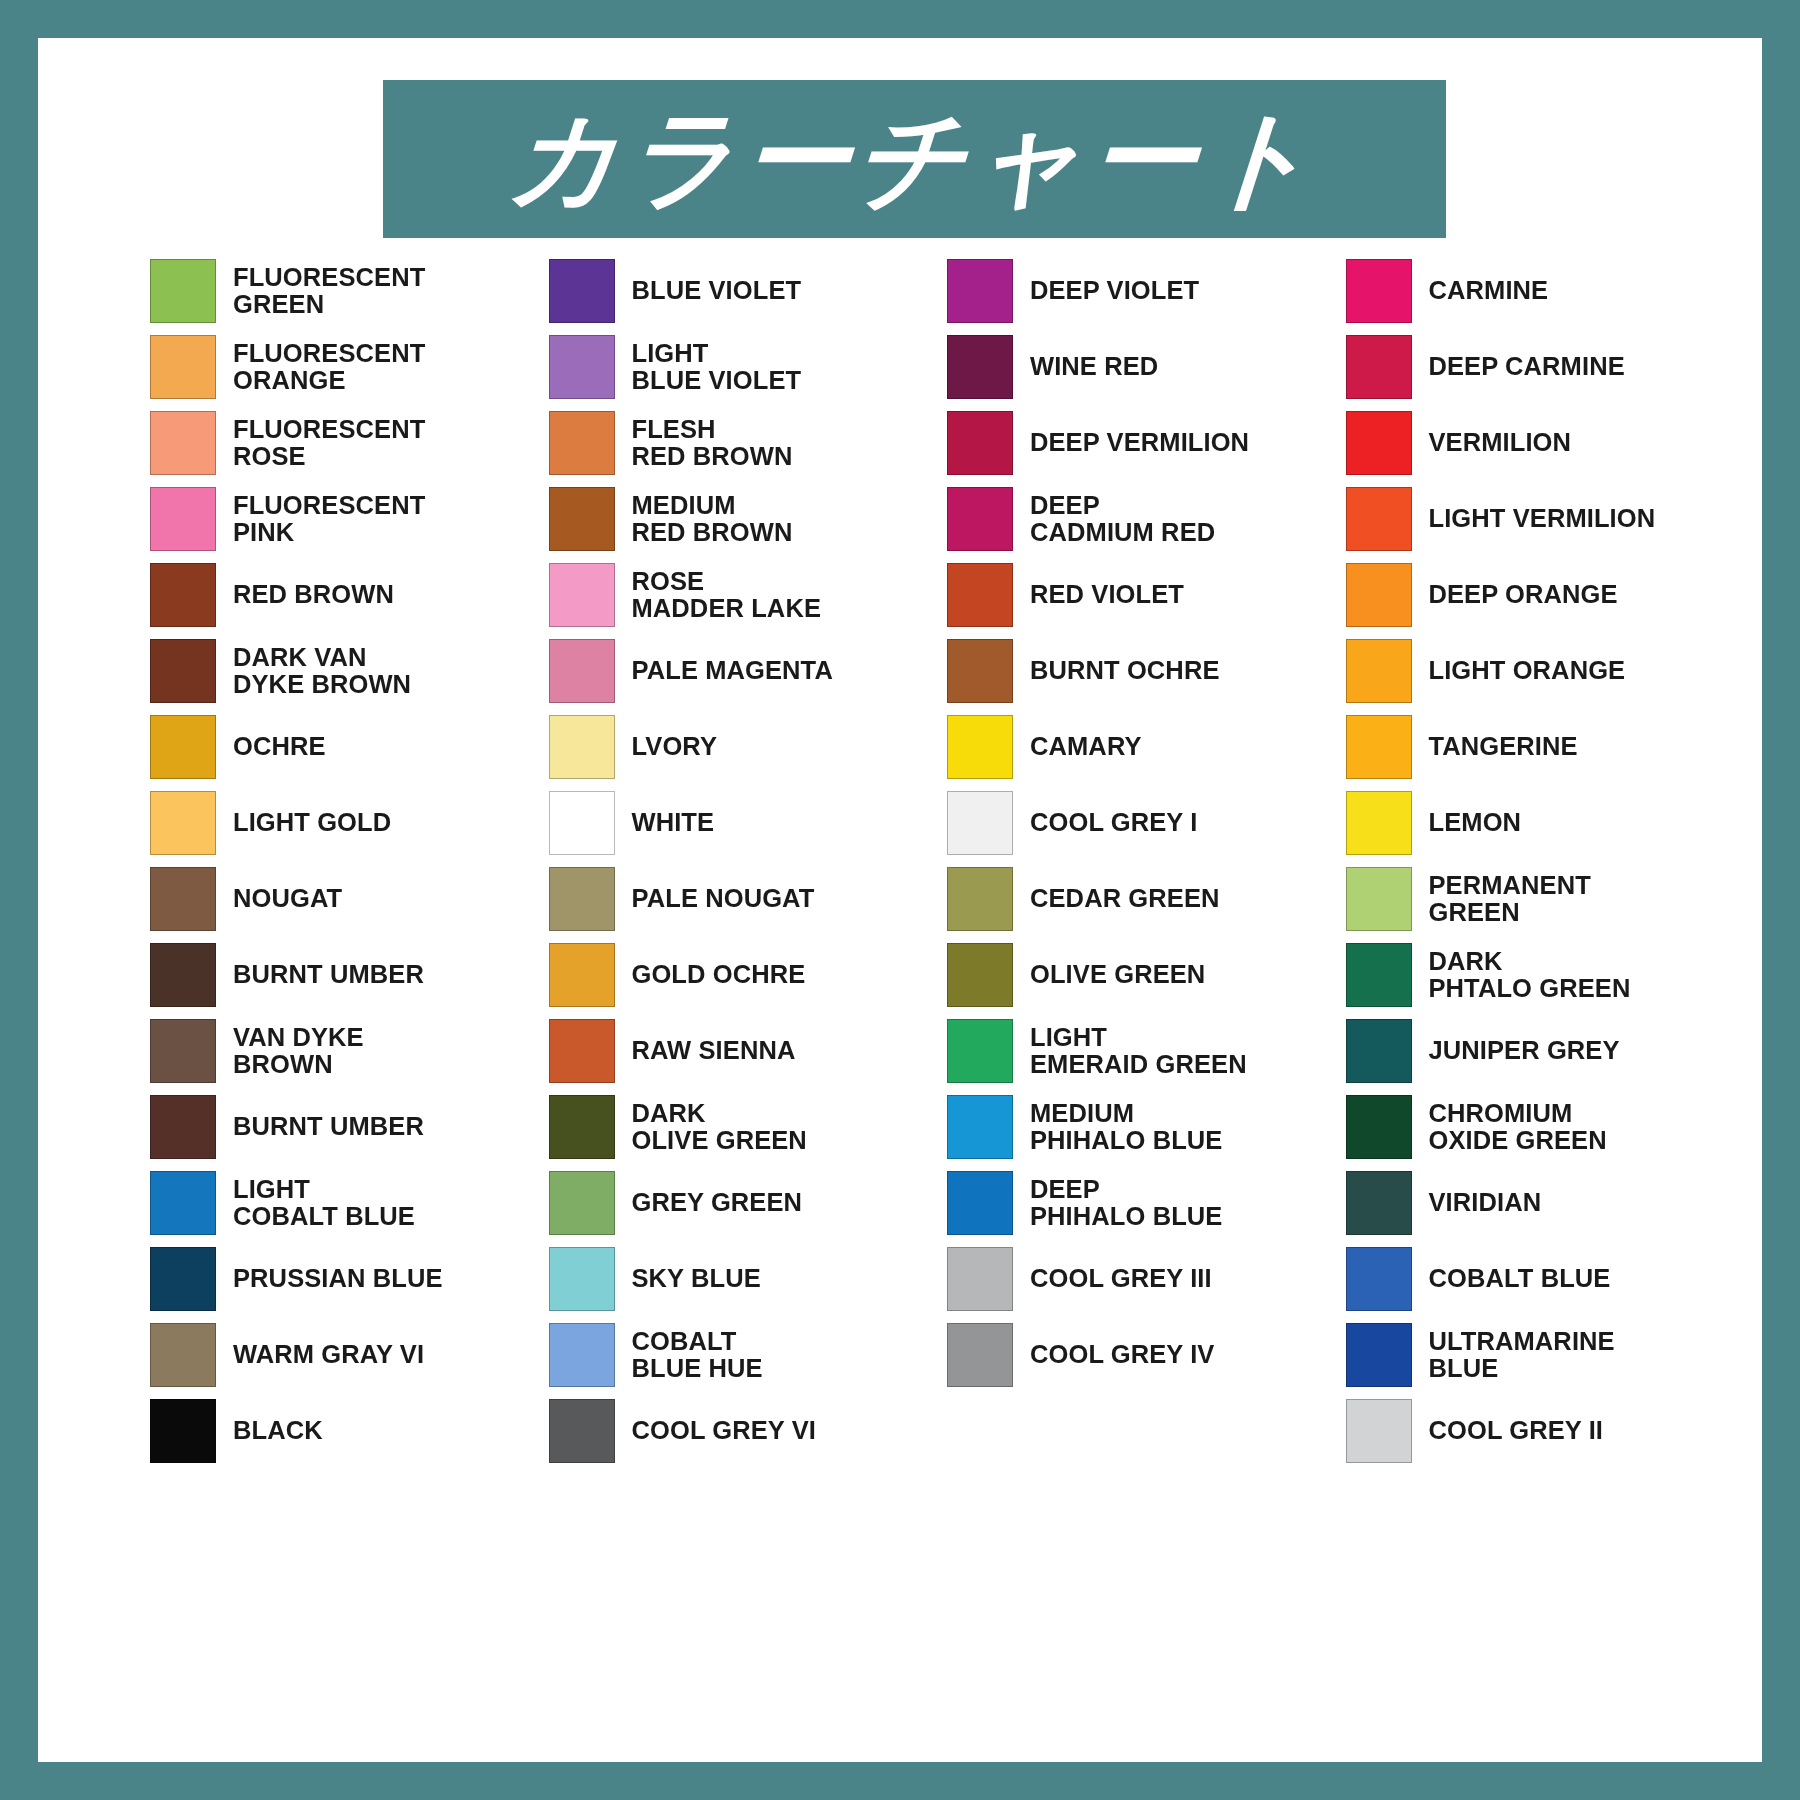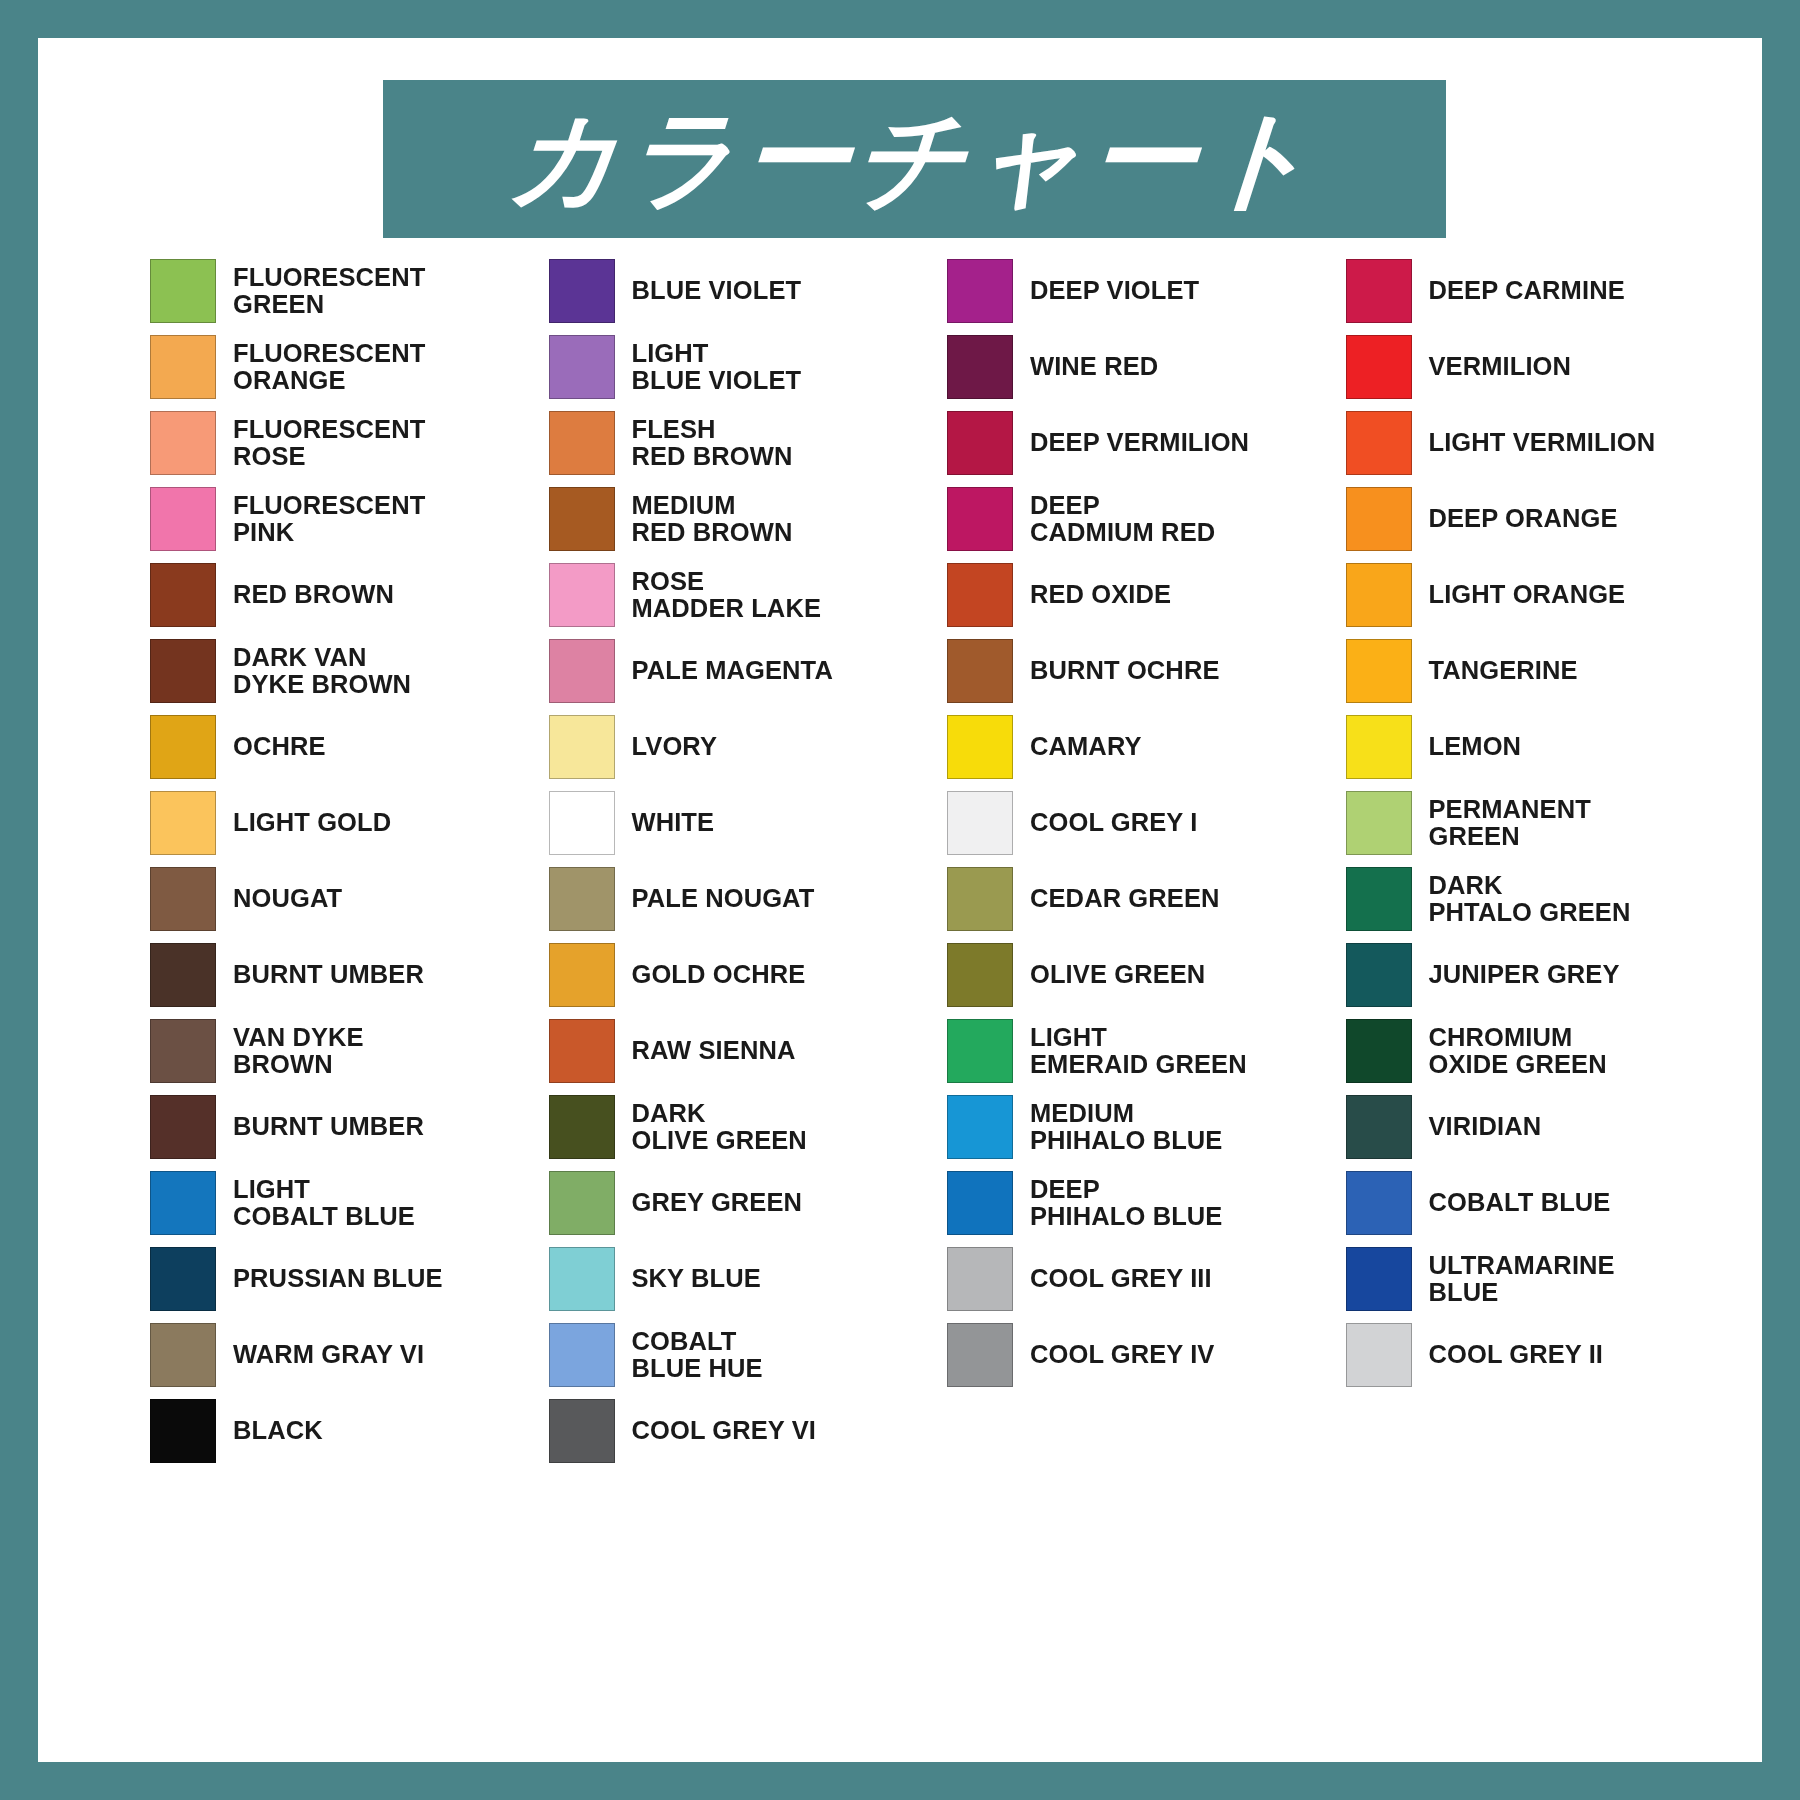--- a/index.html
+++ b/index.html
@@ -258,21 +258,21 @@
             <div class="swatch" style="background: rgb(180, 23, 69);"></div>
             <div class="swatch-label">DEEP VERMILION</div>
           </div>
           <div class="swatch-row">
             <div class="swatch" style="background: rgb(189, 23, 98);"></div>
             <div class="swatch-label">DEEP
 CADMIUM RED</div>
           </div>
           <div class="swatch-row">
             <div class="swatch" style="background: rgb(195, 69, 34);"></div>
-            <div class="swatch-label">RED OXIDE</div>
+            <div class="swatch-label">RED VIOLET</div>
           </div>
           <div class="swatch-row">
             <div class="swatch" style="background: rgb(160, 90, 44);"></div>
             <div class="swatch-label">BURNT OCHRE</div>
           </div>
           <div class="swatch-row">
             <div class="swatch" style="background: rgb(247, 220, 10);"></div>
             <div class="swatch-label">CAMARY</div>
           </div>
           <div class="swatch-row">
@@ -306,20 +306,24 @@
             <div class="swatch" style="background: rgb(182, 183, 185);"></div>
             <div class="swatch-label">COOL GREY III</div>
           </div>
           <div class="swatch-row">
             <div class="swatch" style="background: rgb(147, 149, 151);"></div>
             <div class="swatch-label">COOL GREY IV</div>
           </div>
         </div>
       <div class="column">
           <div class="swatch-row">
+            <div class="swatch" style="background: rgb(229, 19, 106);"></div>
+            <div class="swatch-label">CARMINE</div>
+          </div>
+          <div class="swatch-row">
             <div class="swatch" style="background: rgb(205, 26, 73);"></div>
             <div class="swatch-label">DEEP CARMINE</div>
           </div>
           <div class="swatch-row">
             <div class="swatch" style="background: rgb(237, 32, 36);"></div>
             <div class="swatch-label">VERMILION</div>
           </div>
           <div class="swatch-row">
             <div class="swatch" style="background: rgb(240, 78, 35);"></div>
             <div class="swatch-label">LIGHT VERMILION</div>

